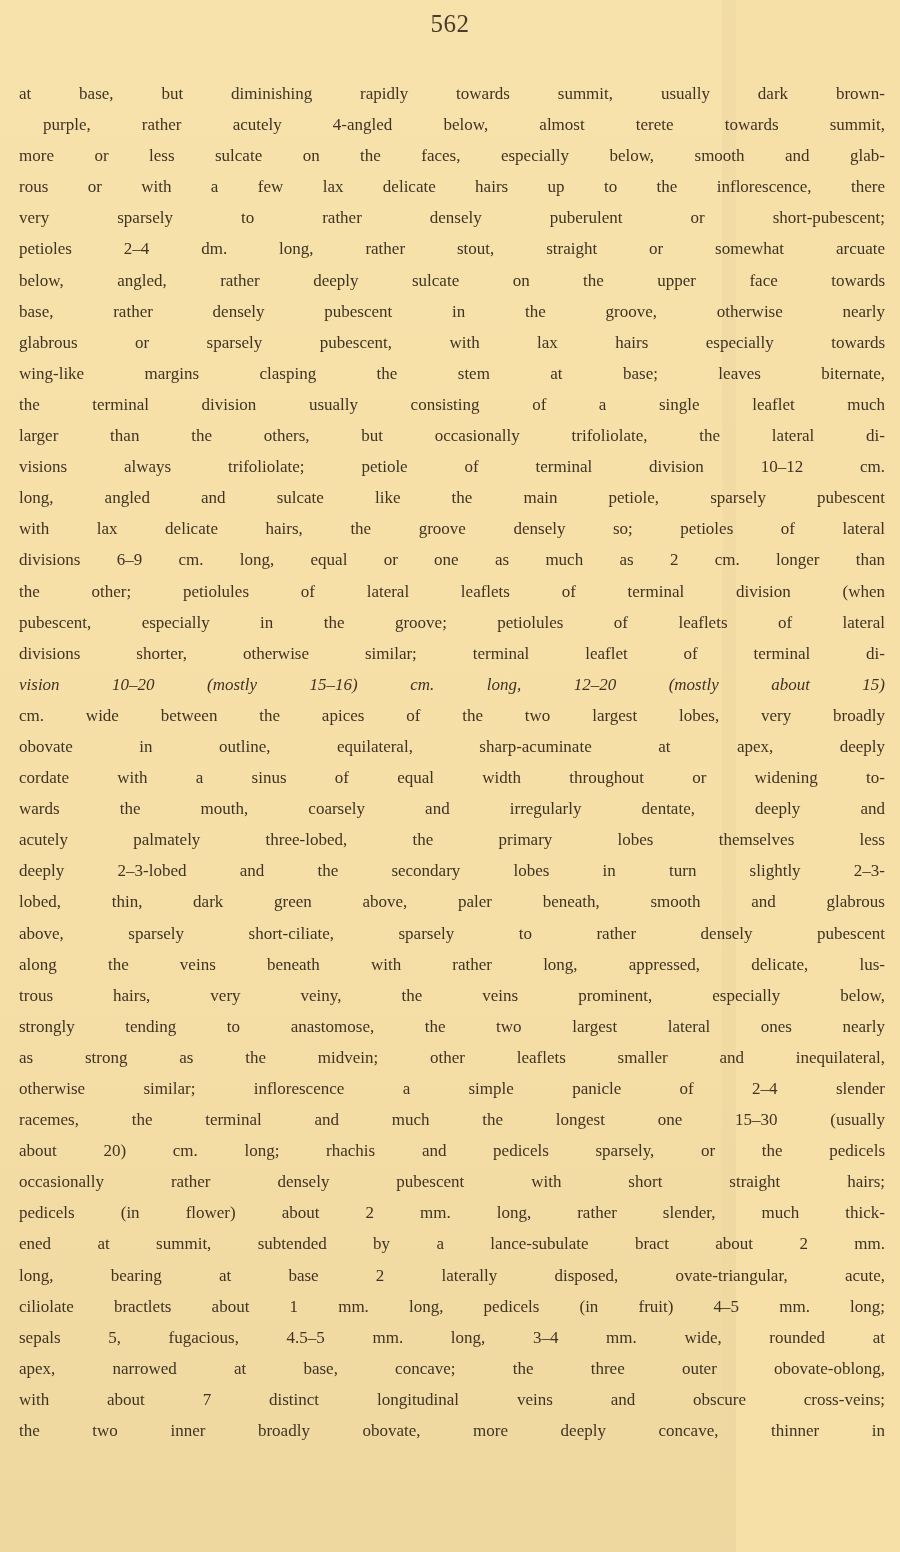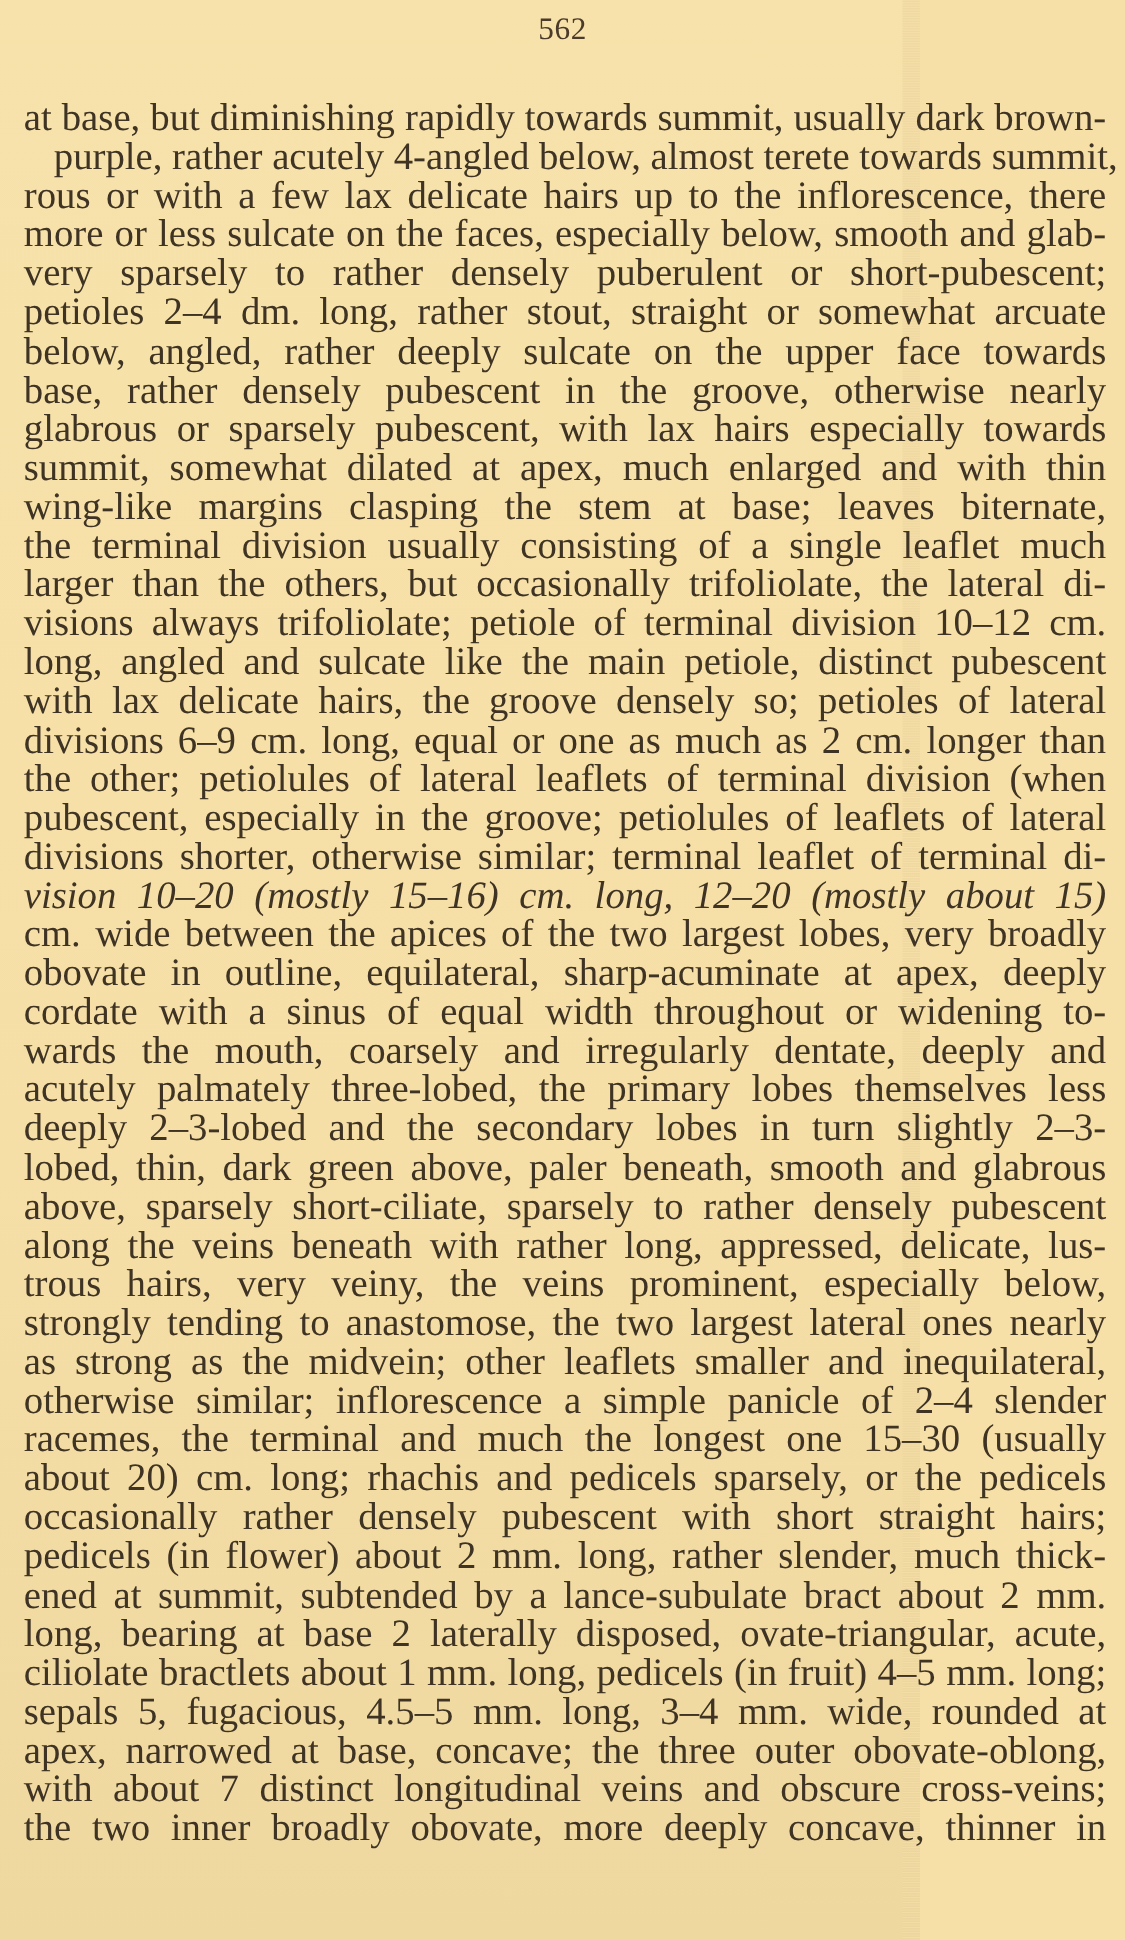--- a/index.html
+++ b/index.html
@@ -40,21 +40,21 @@
       font-size: 25px;
       color: #4a3b2a;
       letter-spacing: 0.5px;
     }
     .body-text {
       position: absolute;
       left: 19px;
       top: 78px;
       width: 866px;
       font-family: "Liberation Serif", serif;
-      font-size: 31px;
+      font-size: 17px;
       line-height: 31.1px;
       color: #3f3424;
     }
     .line {
       display: block;
       white-space: nowrap;
       text-align: justify;
       text-align-last: justify;
       height: 31.1px;
       overflow: visible;
@@ -62,33 +62,32 @@
   </style>
 </head>
 <body>
 
 <div class="page">
   <div class="page-edge"></div>
   <div class="page-number">562</div>
   <div class="body-text" id="body-text">
       <span class="line" style="display: block; text-align: justify; text-align-last: justify;">at base, but diminishing rapidly towards summit, usually dark brown-</span>
       <span class="line" style="display: block; text-align: justify; text-align-last: justify; margin-left: 24px;">purple, rather acutely 4-angled below, almost terete towards summit,</span>
+      <span class="line" style="display: block; text-align: justify; text-align-last: justify;">more or less sulcate on the faces, especially below, smooth and glab-</span>
       <span class="line" style="display: block; text-align: justify; text-align-last: justify;">rous or with a few lax delicate hairs up to the inflorescence, there</span>
-      <span class="line" style="display: block; text-align: justify; text-align-last: justify;">more or less sulcate on the faces, especially below, smooth and glab-</span>
       <span class="line" style="display: block; text-align: justify; text-align-last: justify;">very sparsely to rather densely puberulent or short-pubescent;</span>
       <span class="line" style="display: block; text-align: justify; text-align-last: justify;">petioles 2–4 dm. long, rather stout, straight or somewhat arcuate</span>
       <span class="line" style="display: block; text-align: justify; text-align-last: justify;">below, angled, rather deeply sulcate on the upper face towards</span>
       <span class="line" style="display: block; text-align: justify; text-align-last: justify;">base, rather densely pubescent in the groove, otherwise nearly</span>
       <span class="line" style="display: block; text-align: justify; text-align-last: justify;">glabrous or sparsely pubescent, with lax hairs especially towards</span>
-      <span class="line" style="display: block; text-align: justify; text-align-last: justify;">summit, somewhat dilated at apex, much enlarged and with thin</span>
       <span class="line" style="display: block; text-align: justify; text-align-last: justify;">wing-like margins clasping the stem at base; leaves biternate,</span>
       <span class="line" style="display: block; text-align: justify; text-align-last: justify;">the terminal division usually consisting of a single leaflet much</span>
       <span class="line" style="display: block; text-align: justify; text-align-last: justify;">larger than the others, but occasionally trifoliolate, the lateral di-</span>
       <span class="line" style="display: block; text-align: justify; text-align-last: justify;">visions always trifoliolate; petiole of terminal division 10–12 cm.</span>
-      <span class="line" style="display: block; text-align: justify; text-align-last: justify;">long, angled and sulcate like the main petiole, distinct pubescent</span>
+      <span class="line" style="display: block; text-align: justify; text-align-last: justify;">long, angled and sulcate like the main petiole, sparsely pubescent</span>
       <span class="line" style="display: block; text-align: justify; text-align-last: justify;">with lax delicate hairs, the groove densely so; petioles of lateral</span>
       <span class="line" style="display: block; text-align: justify; text-align-last: justify;">divisions 6–9 cm. long, equal or one as much as 2 cm. longer than</span>
       <span class="line" style="display: block; text-align: justify; text-align-last: justify;">the other; petiolules of lateral leaflets of terminal division (when</span>
       <span class="line" style="display: block; text-align: justify; text-align-last: justify;">pubescent, especially in the groove; petiolules of leaflets of lateral</span>
       <span class="line" style="display: block; text-align: justify; text-align-last: justify;">divisions shorter, otherwise similar; terminal leaflet of terminal di-</span>
       <span class="line" style="display: block; text-align: justify; text-align-last: justify; font-style: italic;">vision 10–20 (mostly 15–16) cm. long, 12–20 (mostly about 15)</span>
       <span class="line" style="display: block; text-align: justify; text-align-last: justify;">cm. wide between the apices of the two largest lobes, very broadly</span>
       <span class="line" style="display: block; text-align: justify; text-align-last: justify;">obovate in outline, equilateral, sharp-acuminate at apex, deeply</span>
       <span class="line" style="display: block; text-align: justify; text-align-last: justify;">cordate with a sinus of equal width throughout or widening to-</span>
       <span class="line" style="display: block; text-align: justify; text-align-last: justify;">wards the mouth, coarsely and irregularly dentate, deeply and</span>

